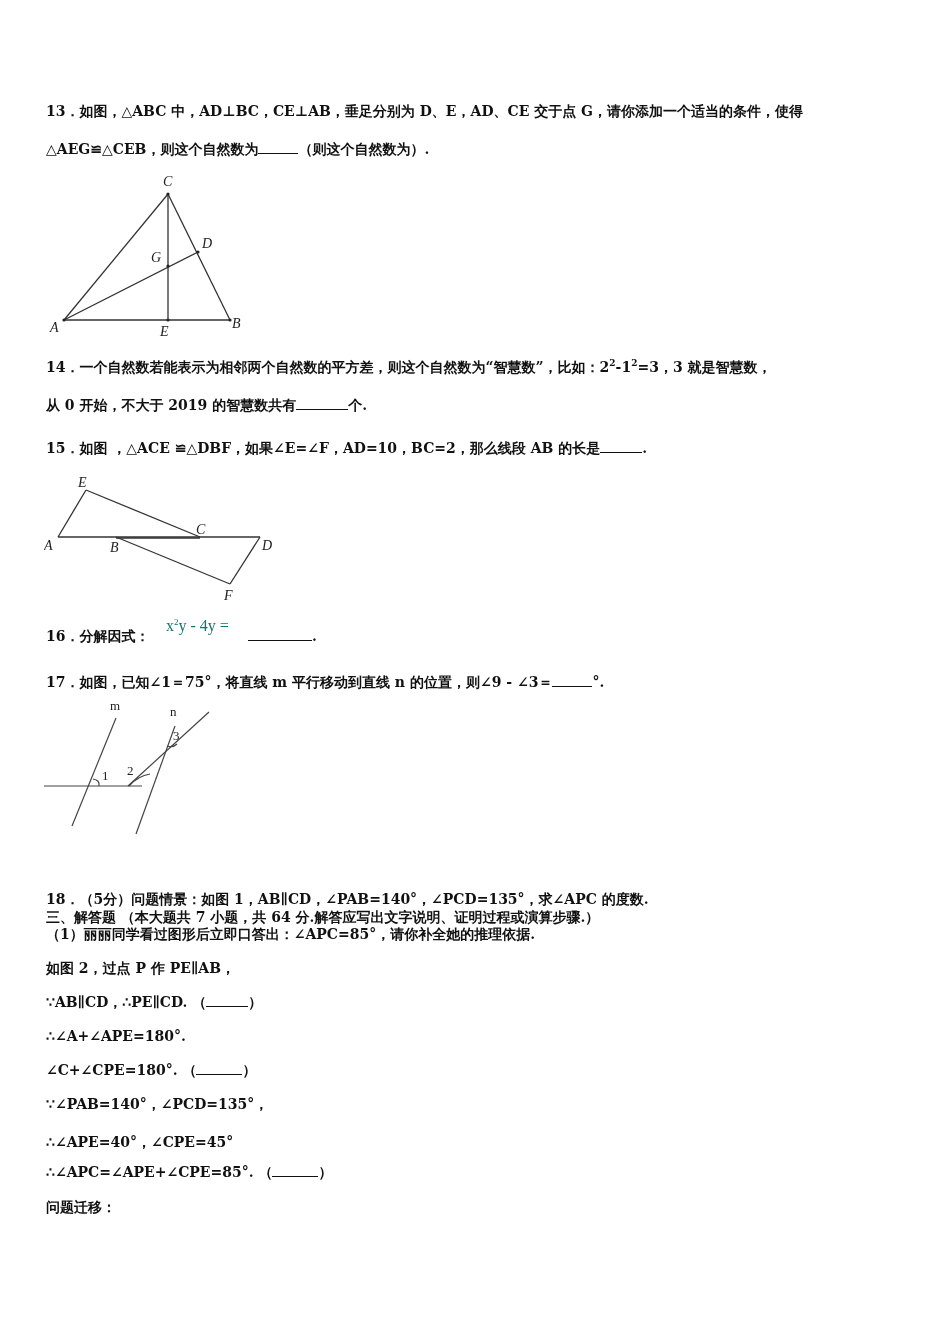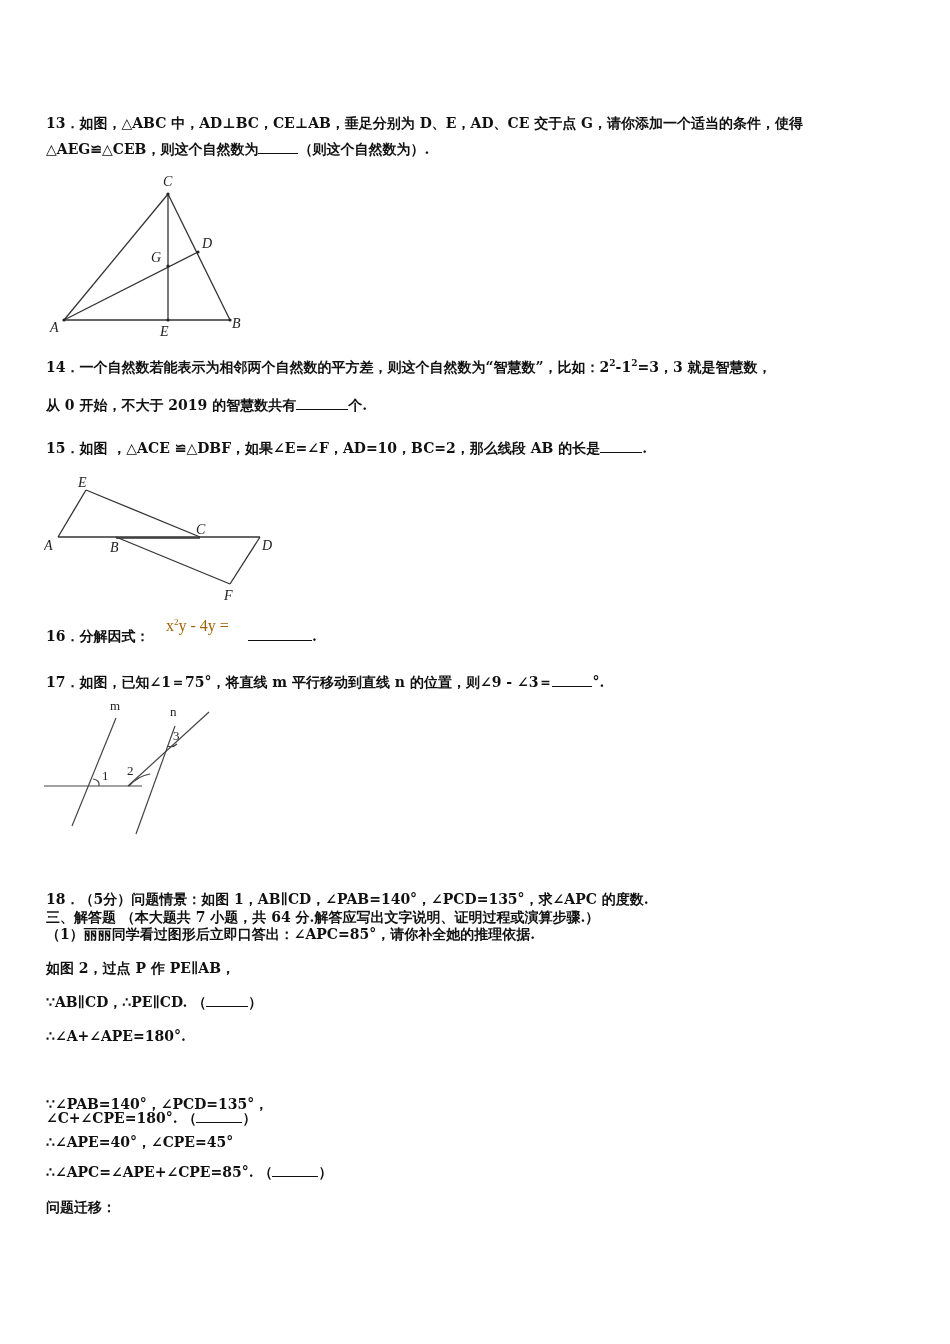--- a/index.html
+++ b/index.html
@@ -7,27 +7,27 @@
     width: 950px; height: 1344px; position: relative; overflow: hidden;
     font-family: "DejaVu Serif", "Liberation Serif", serif;
     color: #111; font-weight: bold; font-size: 14px;
   }
   .line { position: absolute; left: 46px; white-space: nowrap; line-height: 20px; }
   .blank { display: inline-block; border-bottom: 1.5px solid #111; height: 14px; vertical-align: baseline; }
   .fig { position: absolute; }
   .fig svg { display: block; }
   .lbl { font-family: "Liberation Serif", "DejaVu Serif", serif; font-style: italic; font-weight: normal; font-size: 14px; fill: #222; }
   .lbln { font-family: "Liberation Serif", "DejaVu Serif", serif; font-weight: normal; font-size: 13px; fill: #222; }
-  .formula { font-family: "Liberation Serif", "DejaVu Serif", serif; font-weight: normal; font-size: 16px; color: #a16207; }
+  .formula { font-family: "Liberation Serif", "DejaVu Serif", serif; font-weight: normal; font-size: 16px; color: #0f766e; }
   sup { font-size: 9px; vertical-align: 6px; line-height: 0; }
 </style>
 </head>
 <body>
 
-<div class="line" style="top:101px;margin-top:12px;">13．如图，△ABC 中，AD⊥BC，CE⊥AB，垂足分别为 D、E，AD、CE 交于点 G，请你添加一个适当的条件，使得</div>
+<div class="line" style="top:101px;">13．如图，△ABC 中，AD⊥BC，CE⊥AB，垂足分别为 D、E，AD、CE 交于点 G，请你添加一个适当的条件，使得</div>
 <div class="line" style="top:139px;">
   <span>△AEG≌△CEB，则这个自然数为</span><span class="blank" style="width:40px;"></span><span>（则这个自然数为）.</span>
 </div>
 <div class="fig" style="left:44px; top:172px;">
   <svg width="210" height="168" viewBox="0 0 210 168">
     <g stroke="#333" stroke-width="1.3" fill="none">
       <line x1="20" y1="148" x2="124" y2="22"></line>
       <line x1="124" y1="22" x2="186" y2="148"></line>
       <line x1="20" y1="148" x2="186" y2="148"></line>
       <line x1="124" y1="22" x2="124" y2="148"></line>
@@ -113,21 +113,21 @@
 
 <div class="line" style="top:863px;margin-top:44px;">三、解答题 （本大题共 7 小题，共 64 分.解答应写出文字说明、证明过程或演算步骤.）</div>
 
 <div class="line" style="top:889px;">18．（5分）问题情景：如图 1，AB∥CD，∠PAB=140°，∠PCD=135°，求∠APC 的度数.</div>
 <div class="line" style="top:924px;">（1）丽丽同学看过图形后立即口答出：∠APC=85°，请你补全她的推理依据.</div>
 <div class="line" style="top:958px;">如图 2，过点 P 作 PE∥AB，</div>
 <div class="line" style="top:992px;">
   <span>∵AB∥CD，∴PE∥CD.  （</span><span class="blank" style="width:42px;"></span><span>）</span>
 </div>
 <div class="line" style="top:1026px;">∴∠A+∠APE=180°.</div>
-<div class="line" style="top:1060px;margin-top:48px;">
+<div class="line" style="top:1060px;">
   <span>∠C+∠CPE=180°.  （</span><span class="blank" style="width:46px;"></span><span>）</span>
 </div>
 <div class="line" style="top:1094px;">∵∠PAB=140°，∠PCD=135°，</div>
 <div class="line" style="top:1132px;">∴∠APE=40°，∠CPE=45°</div>
 <div class="line" style="top:1162px;">
   <span>∴∠APC=∠APE+∠CPE=85°.  （</span><span class="blank" style="width:46px;"></span><span>）</span>
 </div>
 <div class="line" style="top:1197px;">问题迁移：</div>
 
 </body></html>

